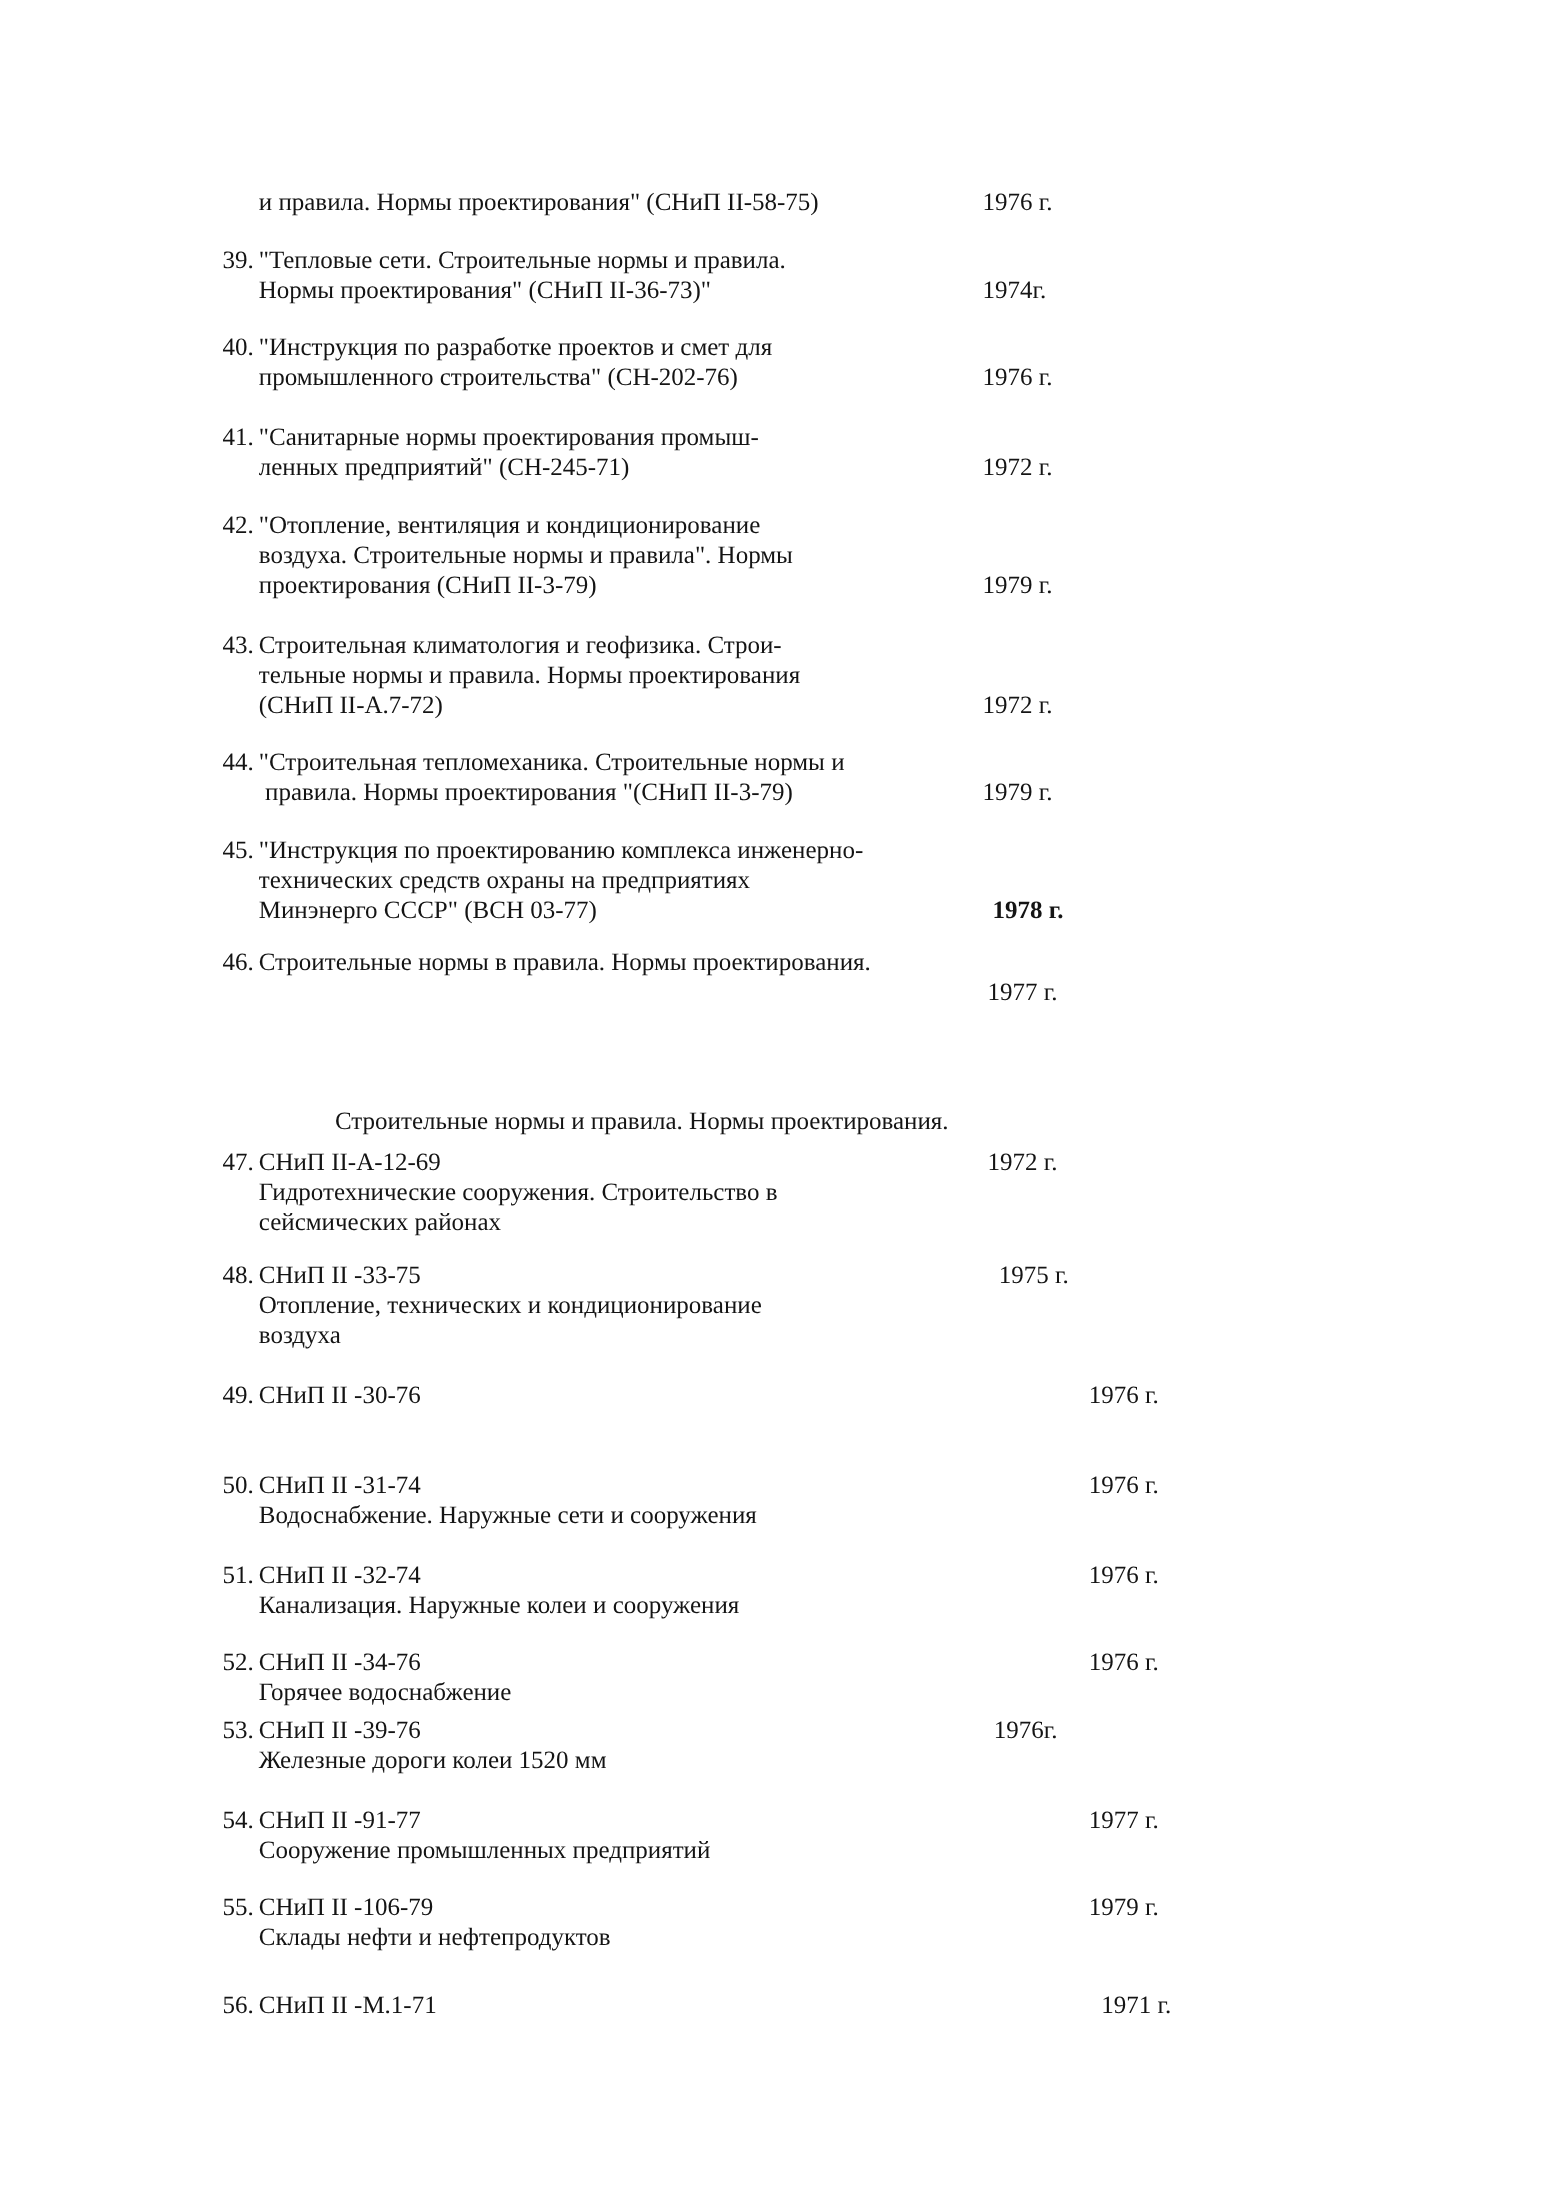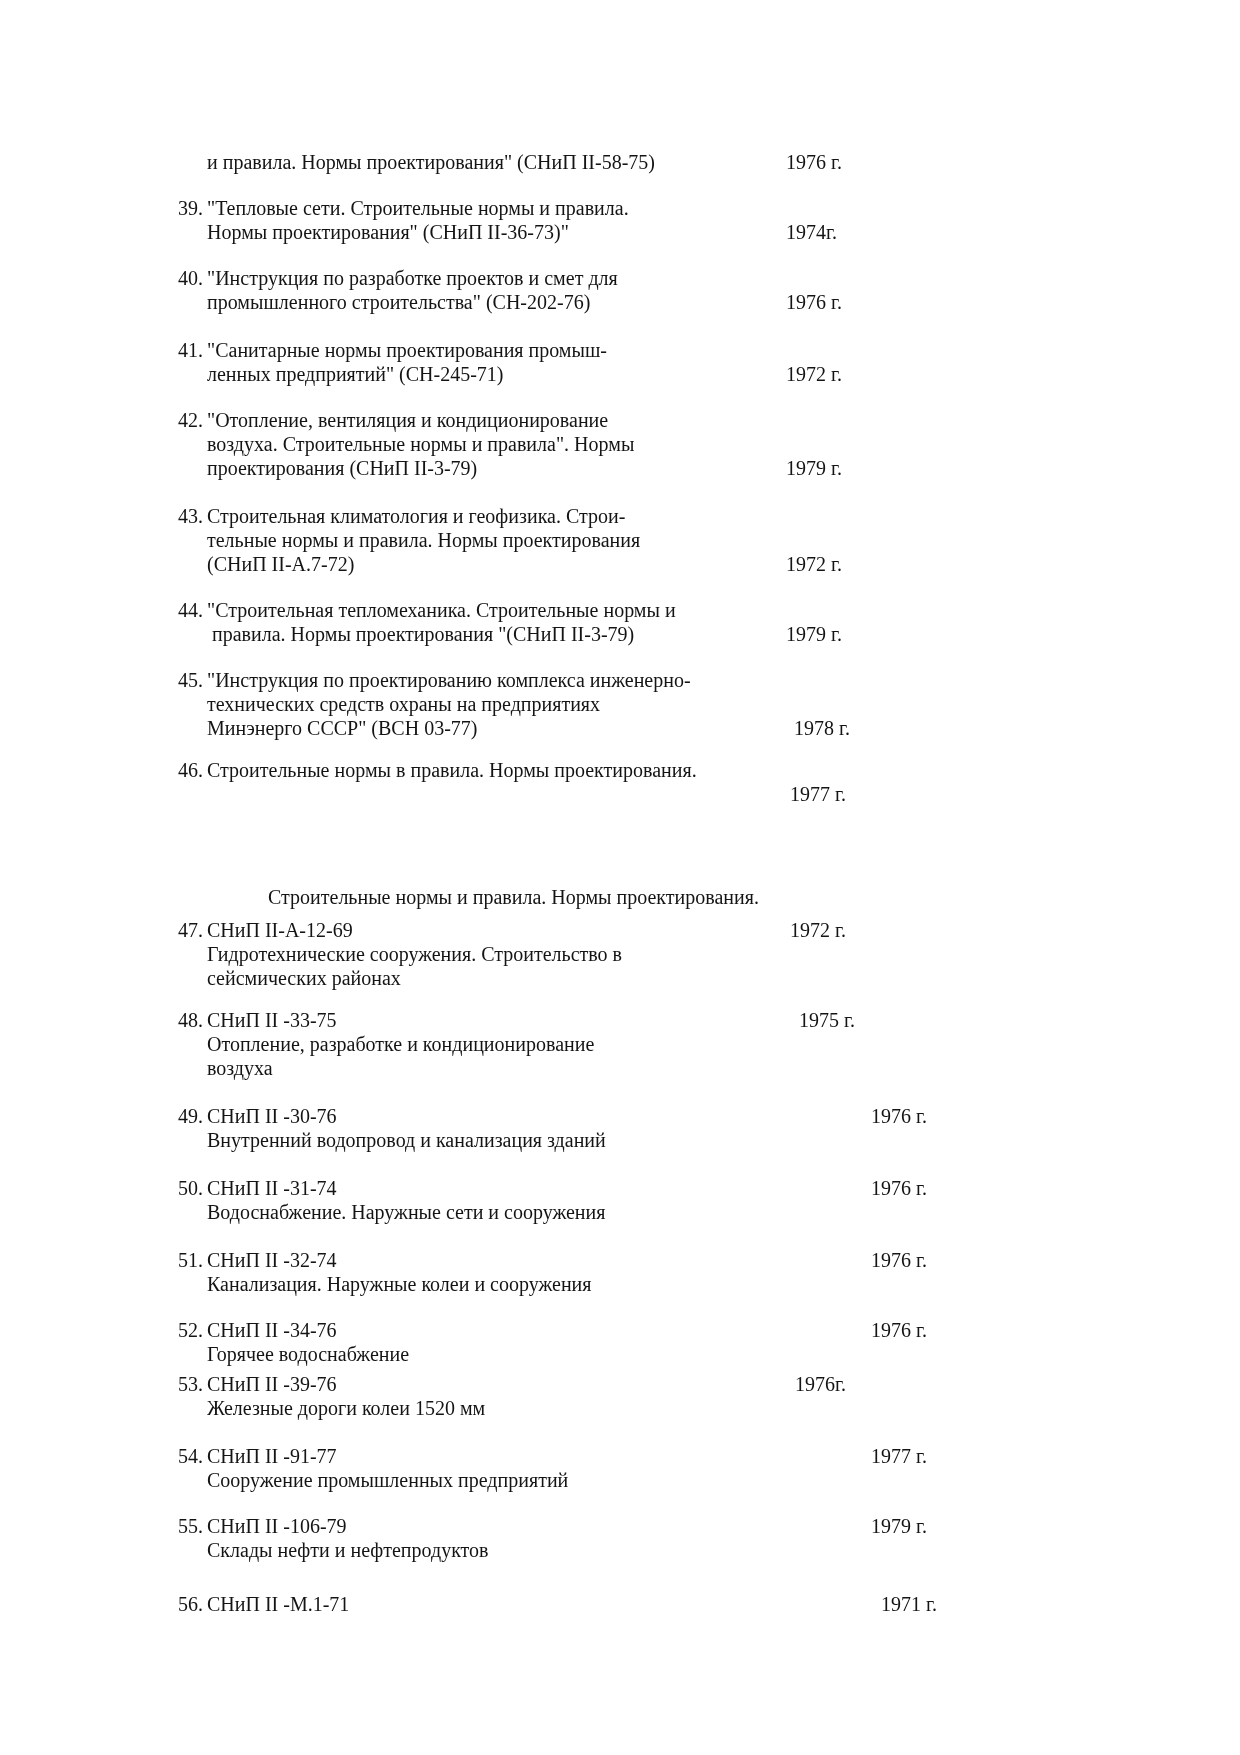--- a/index.html
+++ b/index.html
@@ -82,21 +82,21 @@
         </div>
         <span class="item-year" style="left: 786px; top: 24px;">1979 г.</span>
       </div>
       <div class="item" style="top: 668px;">
         <span class="item-number">45.</span>
         <div class="item-lines">
           <div class="item-line">"Инструкция по проектированию комплекса инженерно-</div>
           <div class="item-line">технических средств охраны на предприятиях</div>
           <div class="item-line">Минэнерго СССР" (ВСН 03-77)</div>
         </div>
-        <span class="item-year" style="left: 794px; top: 48px;">1978 г.</span>
+        <span class="item-year" style="left: 794px; top: 48px; font-weight: bold;">1978 г.</span>
       </div>
       <div class="item" style="top: 758px;">
         <span class="item-number">46.</span>
         <div class="item-lines">
           <div class="item-line">Строительные нормы в правила. Нормы проектирования.</div>
         </div>
         <span class="item-year" style="left: 790px; top: 24px;">1977 г.</span>
       </div>
       <div class="item" style="top: 918px;">
         <span class="item-number">47.</span>
@@ -104,30 +104,29 @@
           <div class="item-line">СНиП II-А-12-69</div>
           <div class="item-line">Гидротехнические сооружения. Строительство в</div>
           <div class="item-line">сейсмических районах</div>
         </div>
         <span class="item-year" style="left: 790px; top: 0px;">1972 г.</span>
       </div>
       <div class="item" style="top: 1008px;">
         <span class="item-number">48.</span>
         <div class="item-lines">
           <div class="item-line">СНиП II -33-75</div>
-          <div class="item-line">Отопление, разработке и кондиционирование</div>
+          <div class="item-line">Отопление, технических и кондиционирование</div>
           <div class="item-line">воздуха</div>
         </div>
         <span class="item-year" style="left: 799px; top: 0px;">1975 г.</span>
       </div>
       <div class="item" style="top: 1104px;">
         <span class="item-number">49.</span>
         <div class="item-lines">
           <div class="item-line">СНиП II -30-76</div>
-          <div class="item-line">Внутренний водопровод и канализация зданий</div>
         </div>
         <span class="item-year" style="left: 871px; top: 0px;">1976 г.</span>
       </div>
       <div class="item" style="top: 1176px;">
         <span class="item-number">50.</span>
         <div class="item-lines">
           <div class="item-line">СНиП II -31-74</div>
           <div class="item-line">Водоснабжение. Наружные сети и сооружения</div>
         </div>
         <span class="item-year" style="left: 871px; top: 0px;">1976 г.</span>

